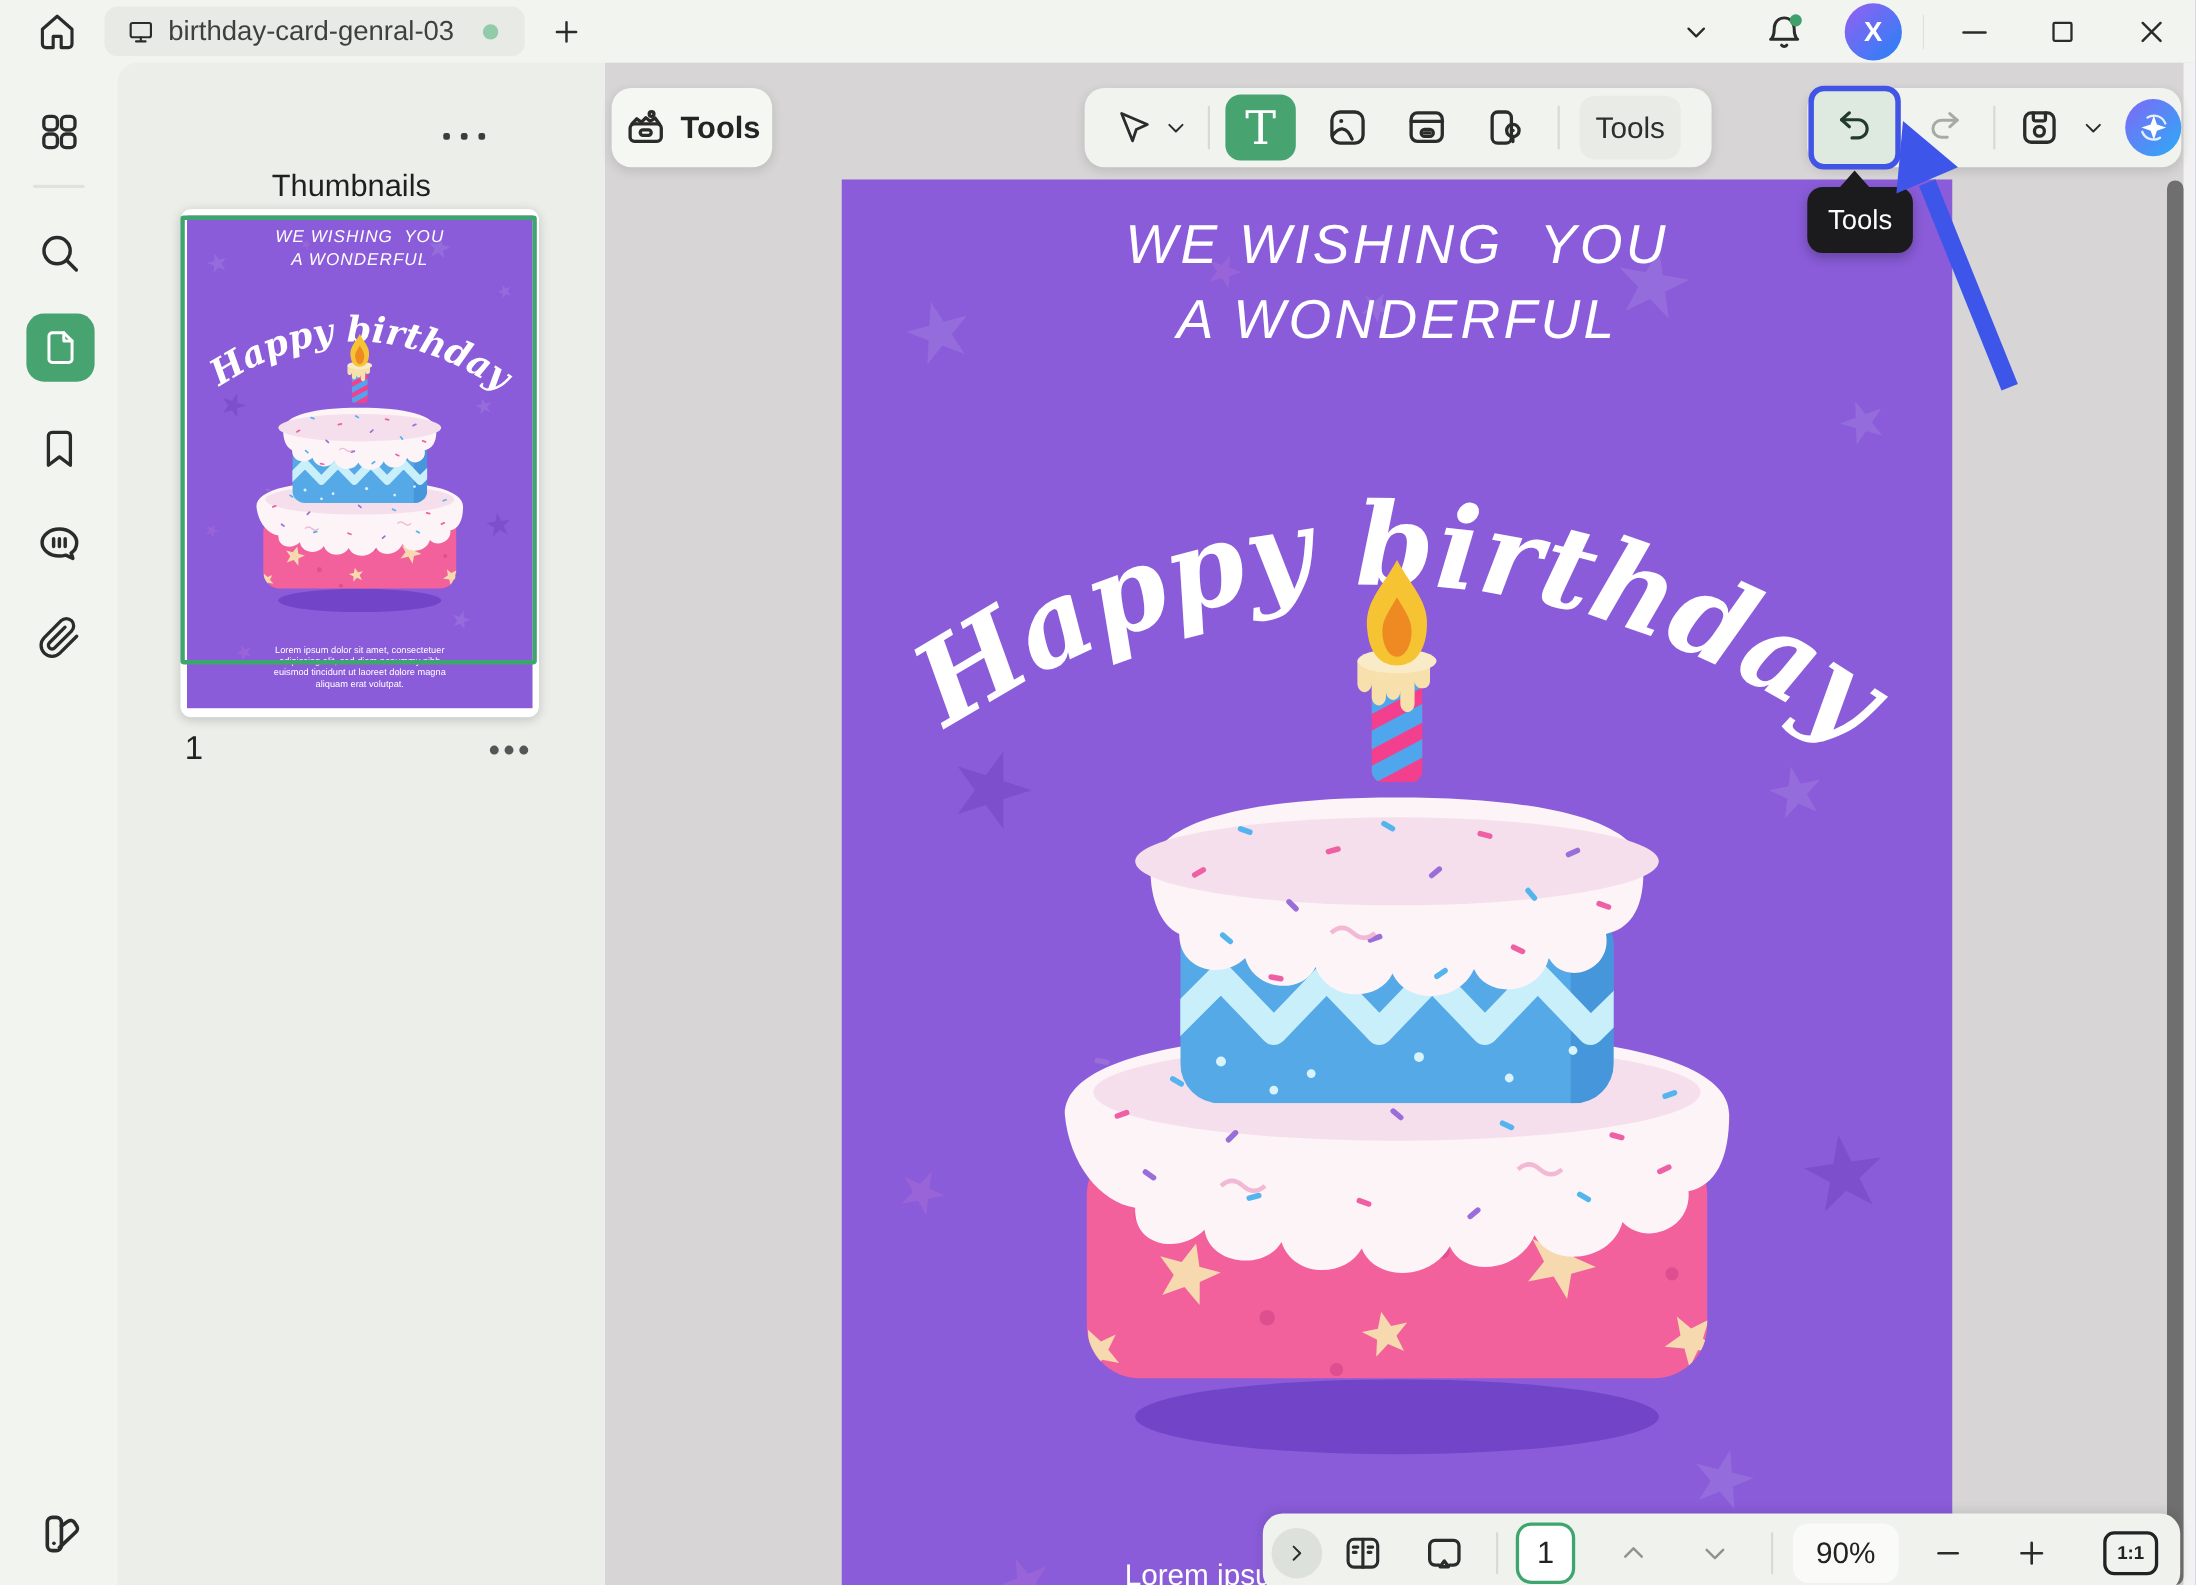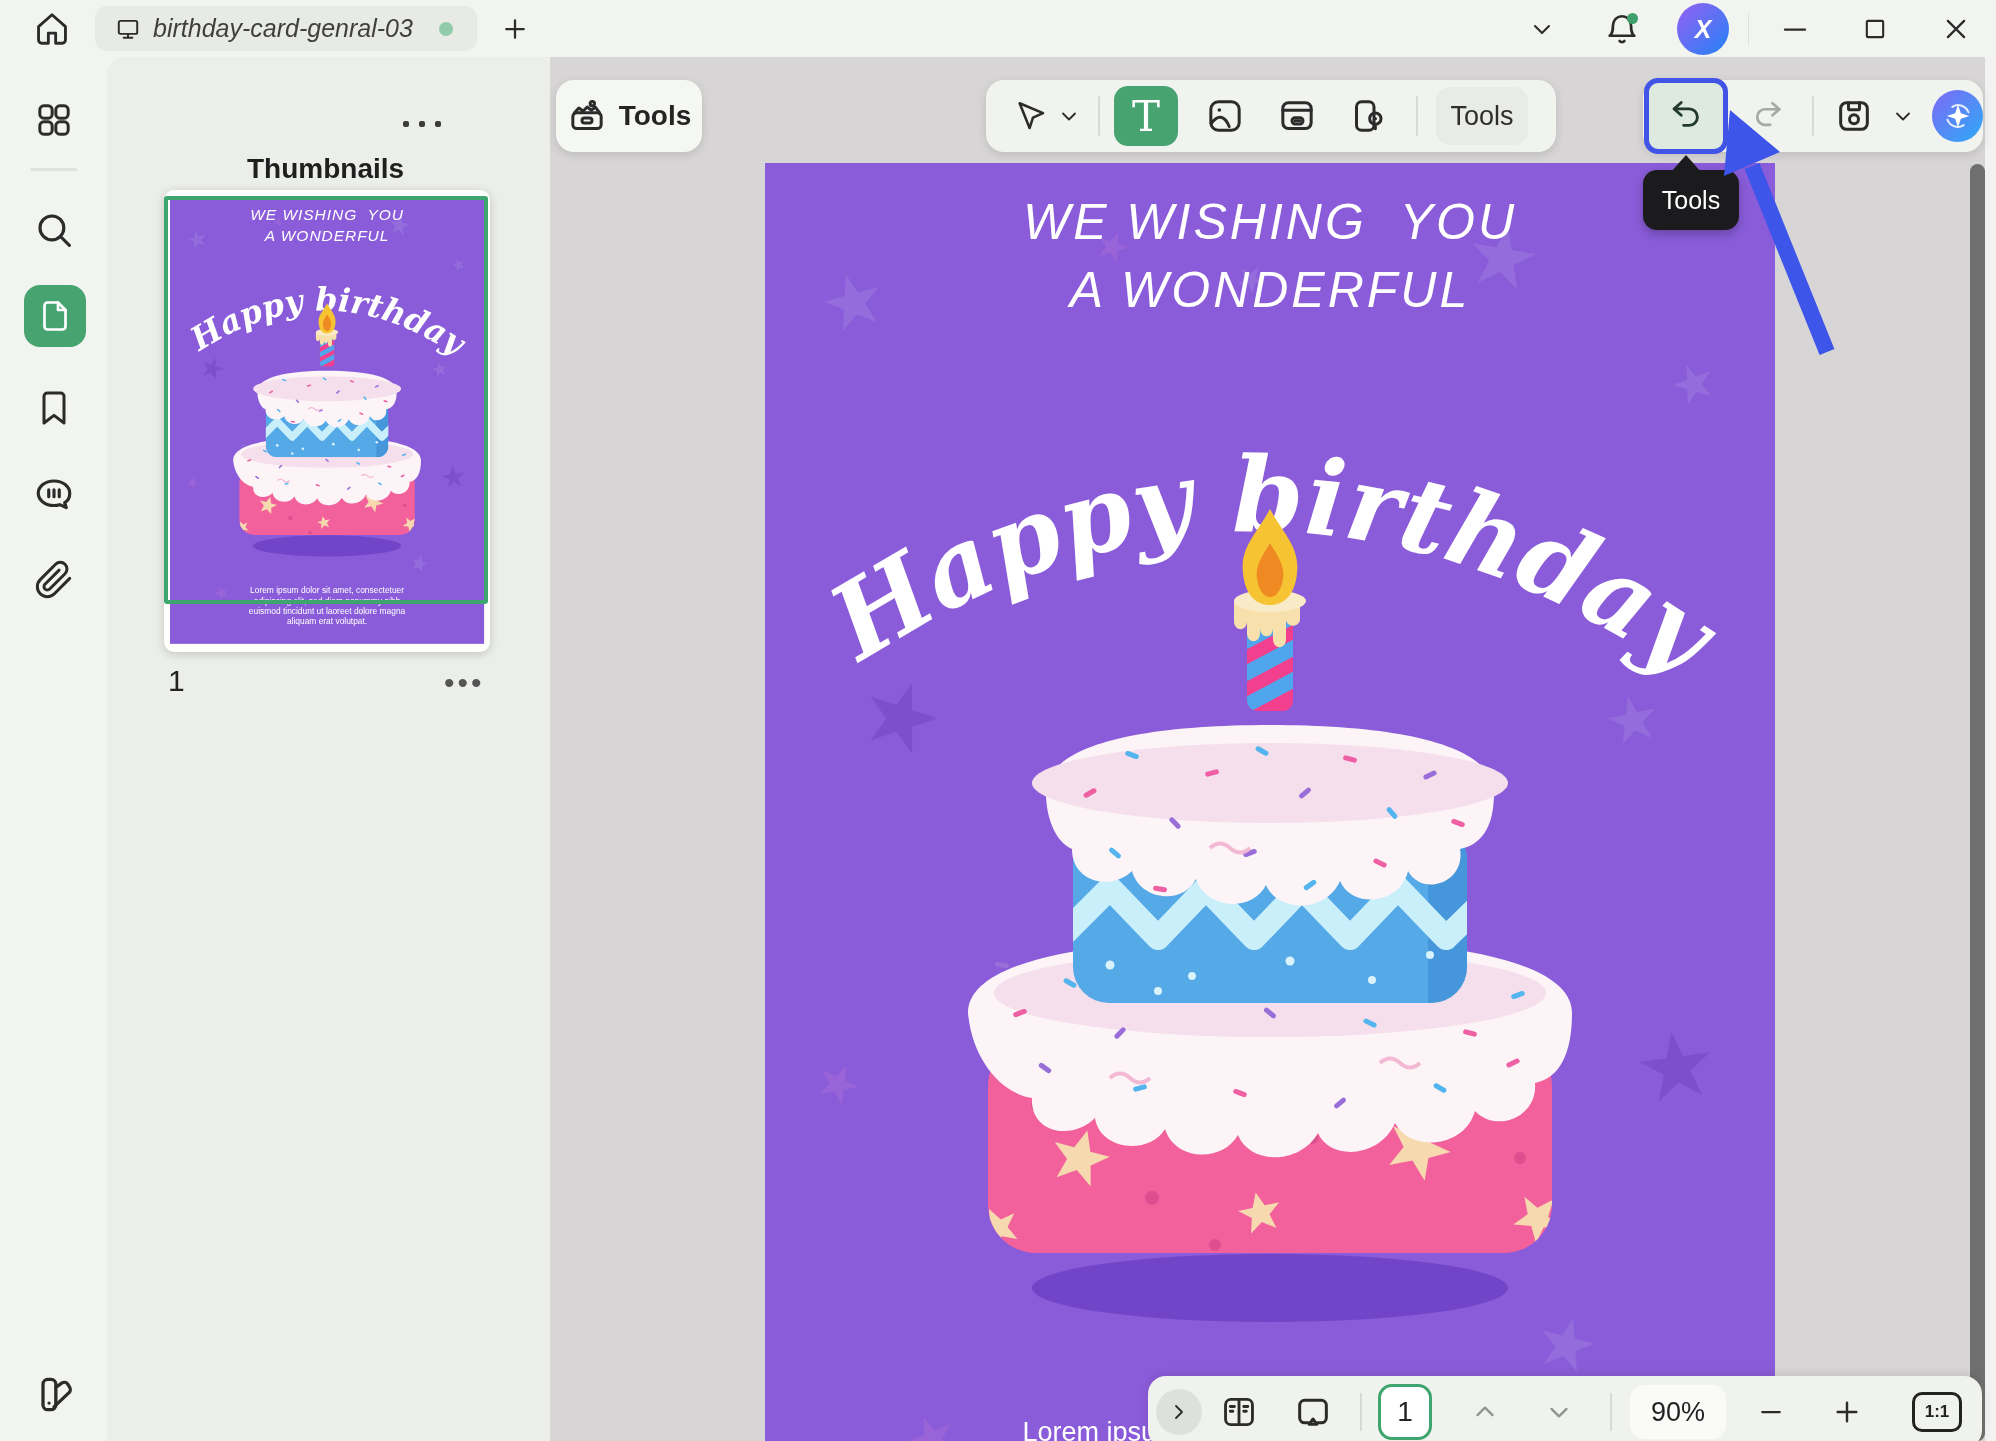--- a/index.html
+++ b/index.html
@@ -3,21 +3,21 @@
 <meta charset="utf-8">
 <style>
   * { margin:0; padding:0; box-sizing:border-box; }
   html,body { width:1996px; height:1441px; }
   body { font-family:"Liberation Sans", sans-serif; background:#F2F4F0; }
   .app { position:relative; width:1996px; height:1441px; overflow:hidden; background:#F2F4F0; }
   svg { display:block; }
   .ico { stroke:#2B2B2B; fill:none; stroke-width:1.8; stroke-linecap:round; stroke-linejoin:round; }
 
   
-  .titlebar { position:absolute; left:0; top:0; width:1996px; height:57px; background:#F2F4F0;font-style:italic; }
+  .titlebar { position:absolute; left:0; top:0; width:1996px; height:57px; background:#F2F4F0; }
   .home-btn { position:absolute; left:30px; top:8px; width:44px; height:42px; display:flex; align-items:center; justify-content:center; cursor:pointer; }
   .tab { position:absolute; left:95px; top:6px; width:382px; height:45px; background:#E7EAE5; border-radius:12px; display:flex; align-items:center; padding:0 20px; cursor:pointer; }
   .tab-title { font-size:25px; color:#3F3F3F; margin-left:12px; white-space:nowrap; }
   .tab-dot { position:absolute; right:24px; top:16px; width:14px; height:14px; border-radius:50%; background:#92CBA9; }
   .newtab-btn { position:absolute; left:499px; top:13px; width:32px; height:32px; display:flex; align-items:center; justify-content:center; }
   .tb-right-btn { position:absolute; top:10px; width:40px; height:38px; display:flex; align-items:center; justify-content:center; }
   .bell-wrap { position:absolute; left:1600px; top:8px; width:44px; height:42px; display:flex; align-items:center; justify-content:center; }
   .bell-dot { position:absolute; right:6px; top:5px; width:11px; height:11px; border-radius:50%; background:#3FA06B; }
   .avatar { position:absolute; left:1677px; top:3px; width:52px; height:52px; border-radius:50%; background:linear-gradient(135deg,#8A63F2 10%,#2F7FF6 90%); color:#fff; font-size:25px; font-weight:bold; display:flex; align-items:center; justify-content:center; cursor:pointer; }
   .win-divider { position:absolute; left:1748px; top:13px; width:1px; height:32px; background:#DCDFDA; }
@@ -26,21 +26,21 @@
   .iconrail { position:absolute; left:0; top:57px; width:107px; height:1384px; background:#F2F4F0; }
   .rail-ic { position:absolute; left:31px; width:45px; height:45px; display:flex; align-items:center; justify-content:center; cursor:pointer; }
   .rail-divider { position:absolute; left:30px; top:111px; width:47px; height:3px; border-radius:2px; background:#E0E3DD; }
   .rail-active { position:absolute; left:24px; top:228px; width:62px; height:62px; border-radius:16px; background:#47A36F; display:flex; align-items:center; justify-content:center; cursor:pointer; }
   .rail-active svg { stroke:#fff; }
 
   
   .panel { position:absolute; left:107px; top:57px; width:443px; height:1384px; background:#EBEEE9; border-top-left-radius:18px; }
   .drag-dots { position:absolute; left:296px; top:64px; width:48px; display:flex; gap:10px; cursor:pointer; }
   .drag-dots i { width:6px; height:6px; background:#3C3C3C; border-radius:2px; }
-  .panel-title { position:absolute; left:140px; top:96px; font-size:28px; font-weight:bold; color:#1F1F1F; }
+  .panel-title { position:absolute; left:140px; top:96px; font-size:28px; font-weight:normal; color:#1F1F1F; }
   .pin-btn { position:absolute; left:458px; top:90px; width:44px; height:46px; cursor:pointer; }
   .thumb-card { position:absolute; left:164px; top:190px; width:326px; height:462px; background:#ffffff; border-radius:10px; box-shadow:0 2px 10px rgba(0,0,0,.18); overflow:hidden; padding:6px; cursor:pointer; }
   .viewport-rect { position:absolute; left:164px; top:196px; width:324px; height:408px; border:4px solid #3EA56E; border-radius:3px; z-index:3; cursor:pointer; }
   .page-label { position:absolute; left:168px; top:664px; font-size:30px; color:#222; }
   .thumb-more { position:absolute; left:444px; top:666px; font-size:30px; letter-spacing:3px; color:#555; cursor:pointer; }
 
   
   .canvas { position:absolute; left:550px; top:57px; width:1446px; height:1384px; background:#D7D5D6; }
   .page-viewport { position:absolute; left:765px; top:163px; width:1010px; height:1278px; overflow:hidden; }
   .scroll-gutter { position:absolute; left:1985px; top:57px; width:11px; height:1384px; background:#F2F2F2; }

